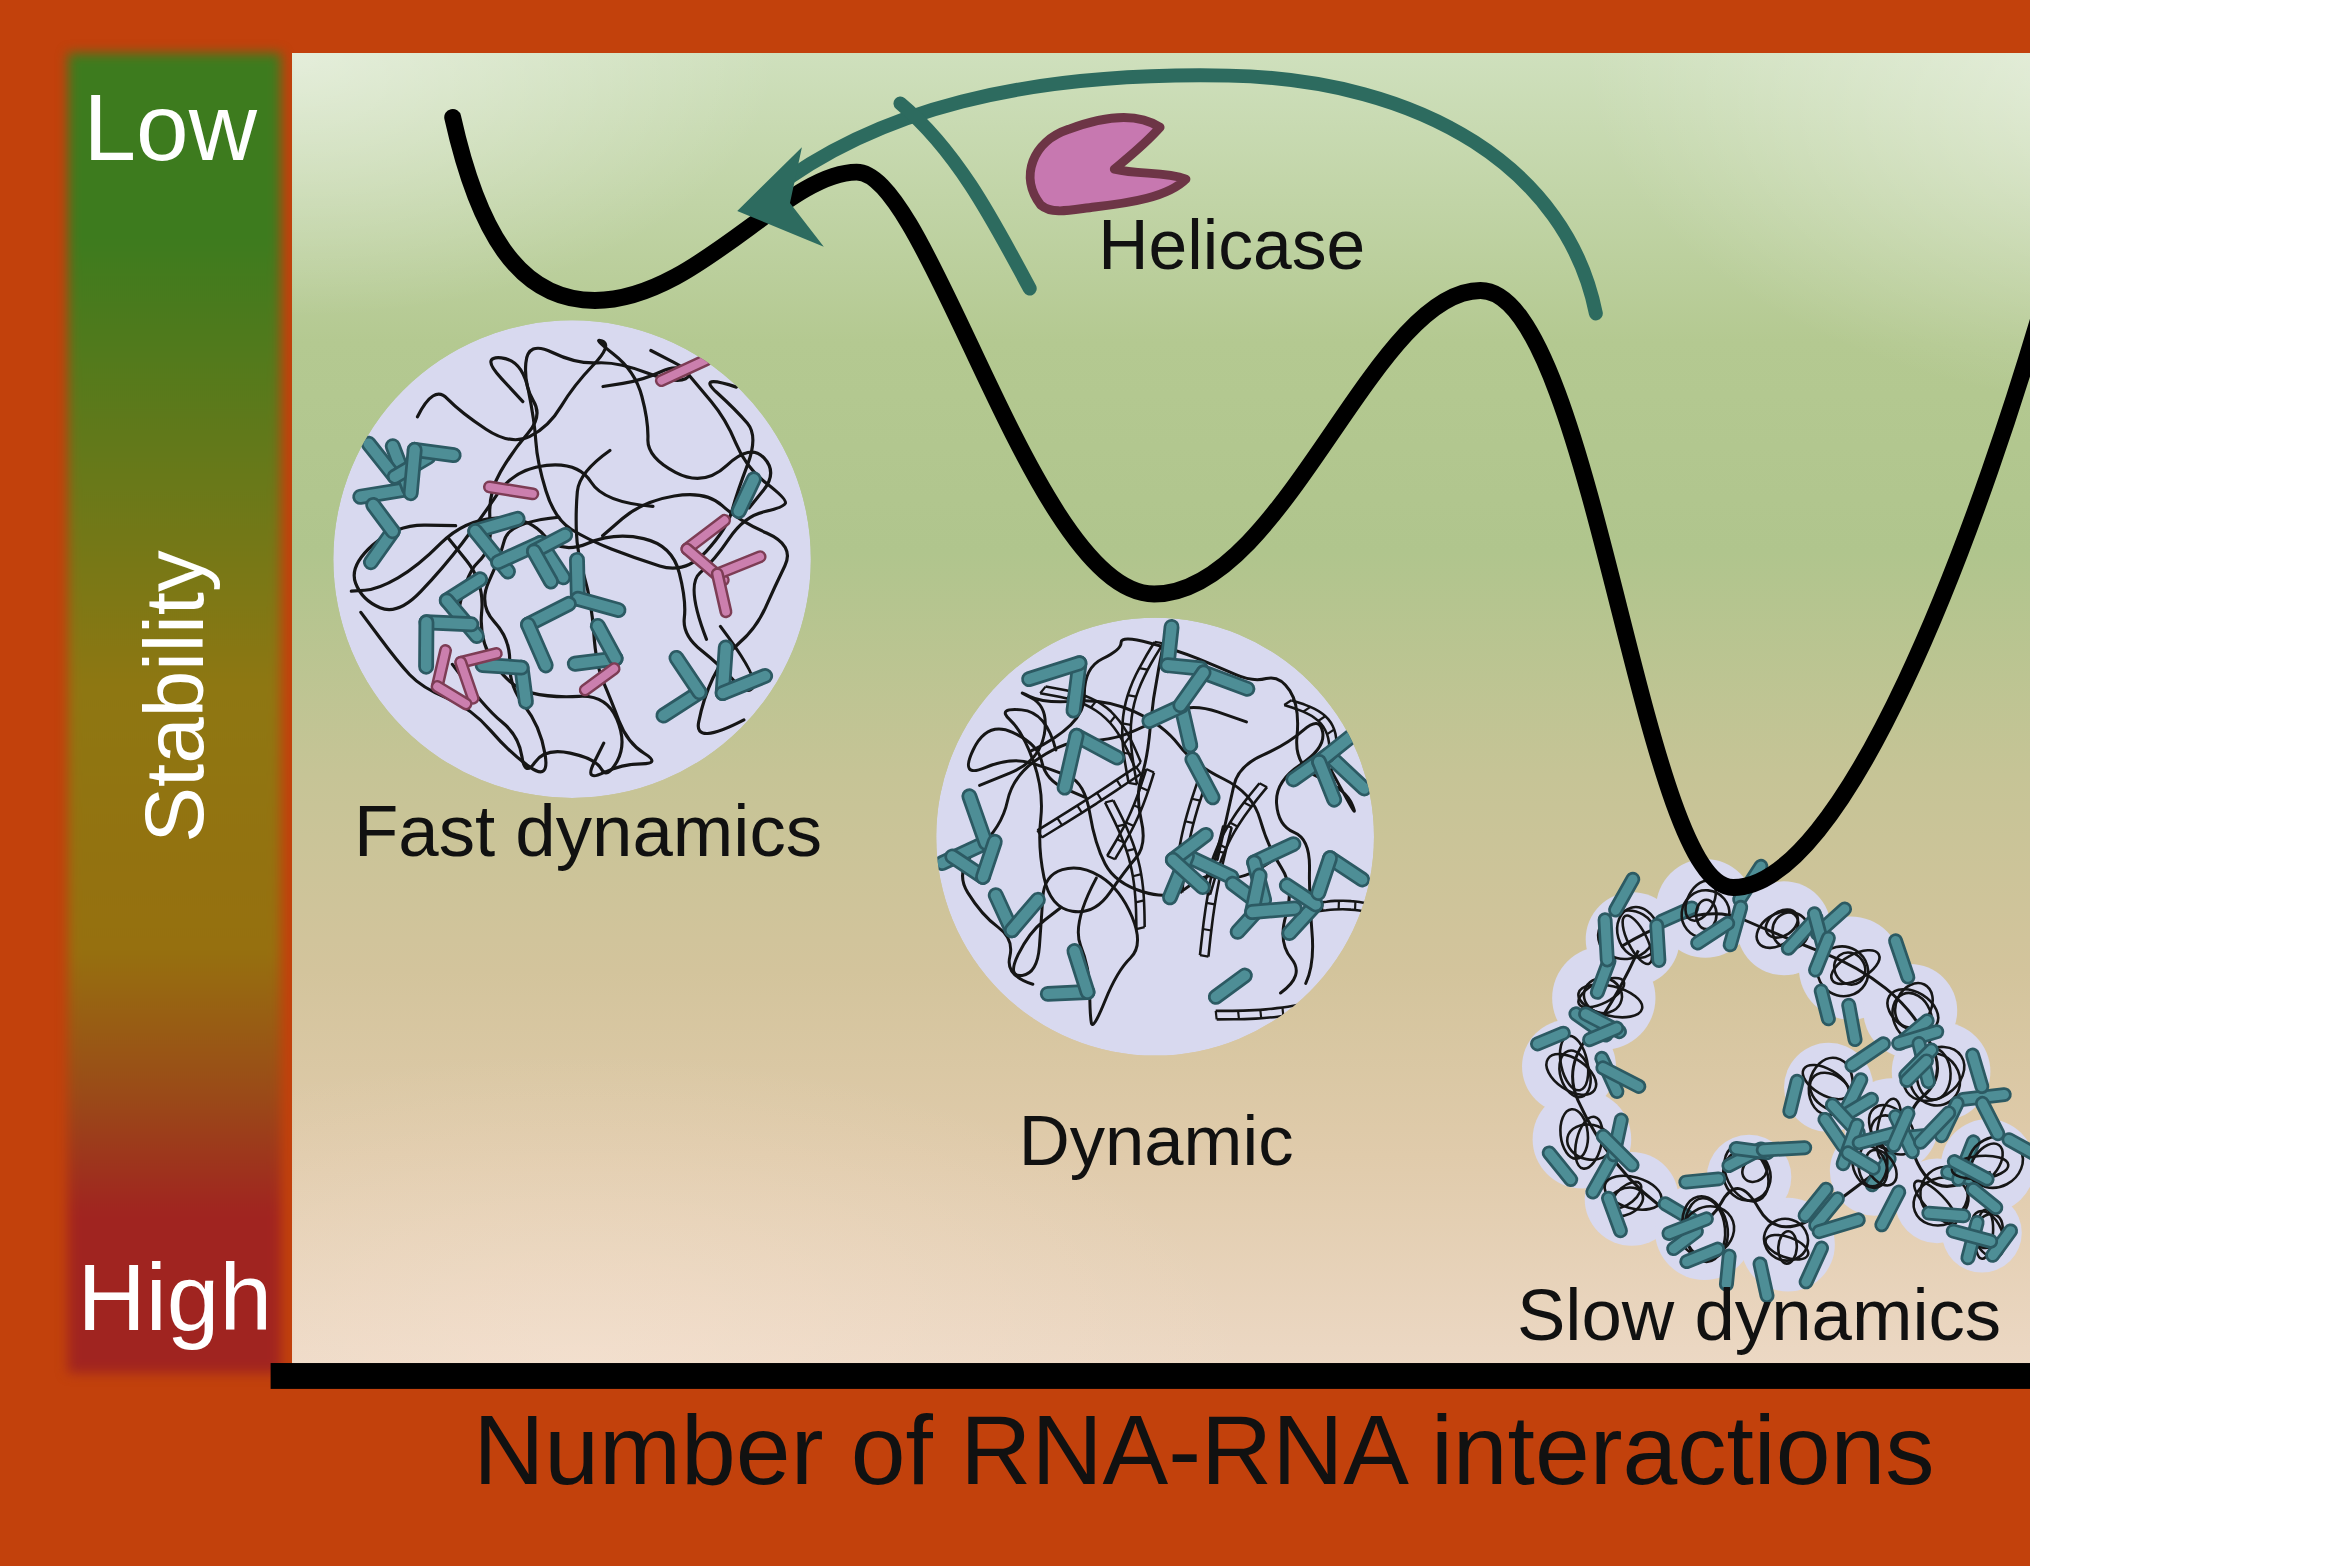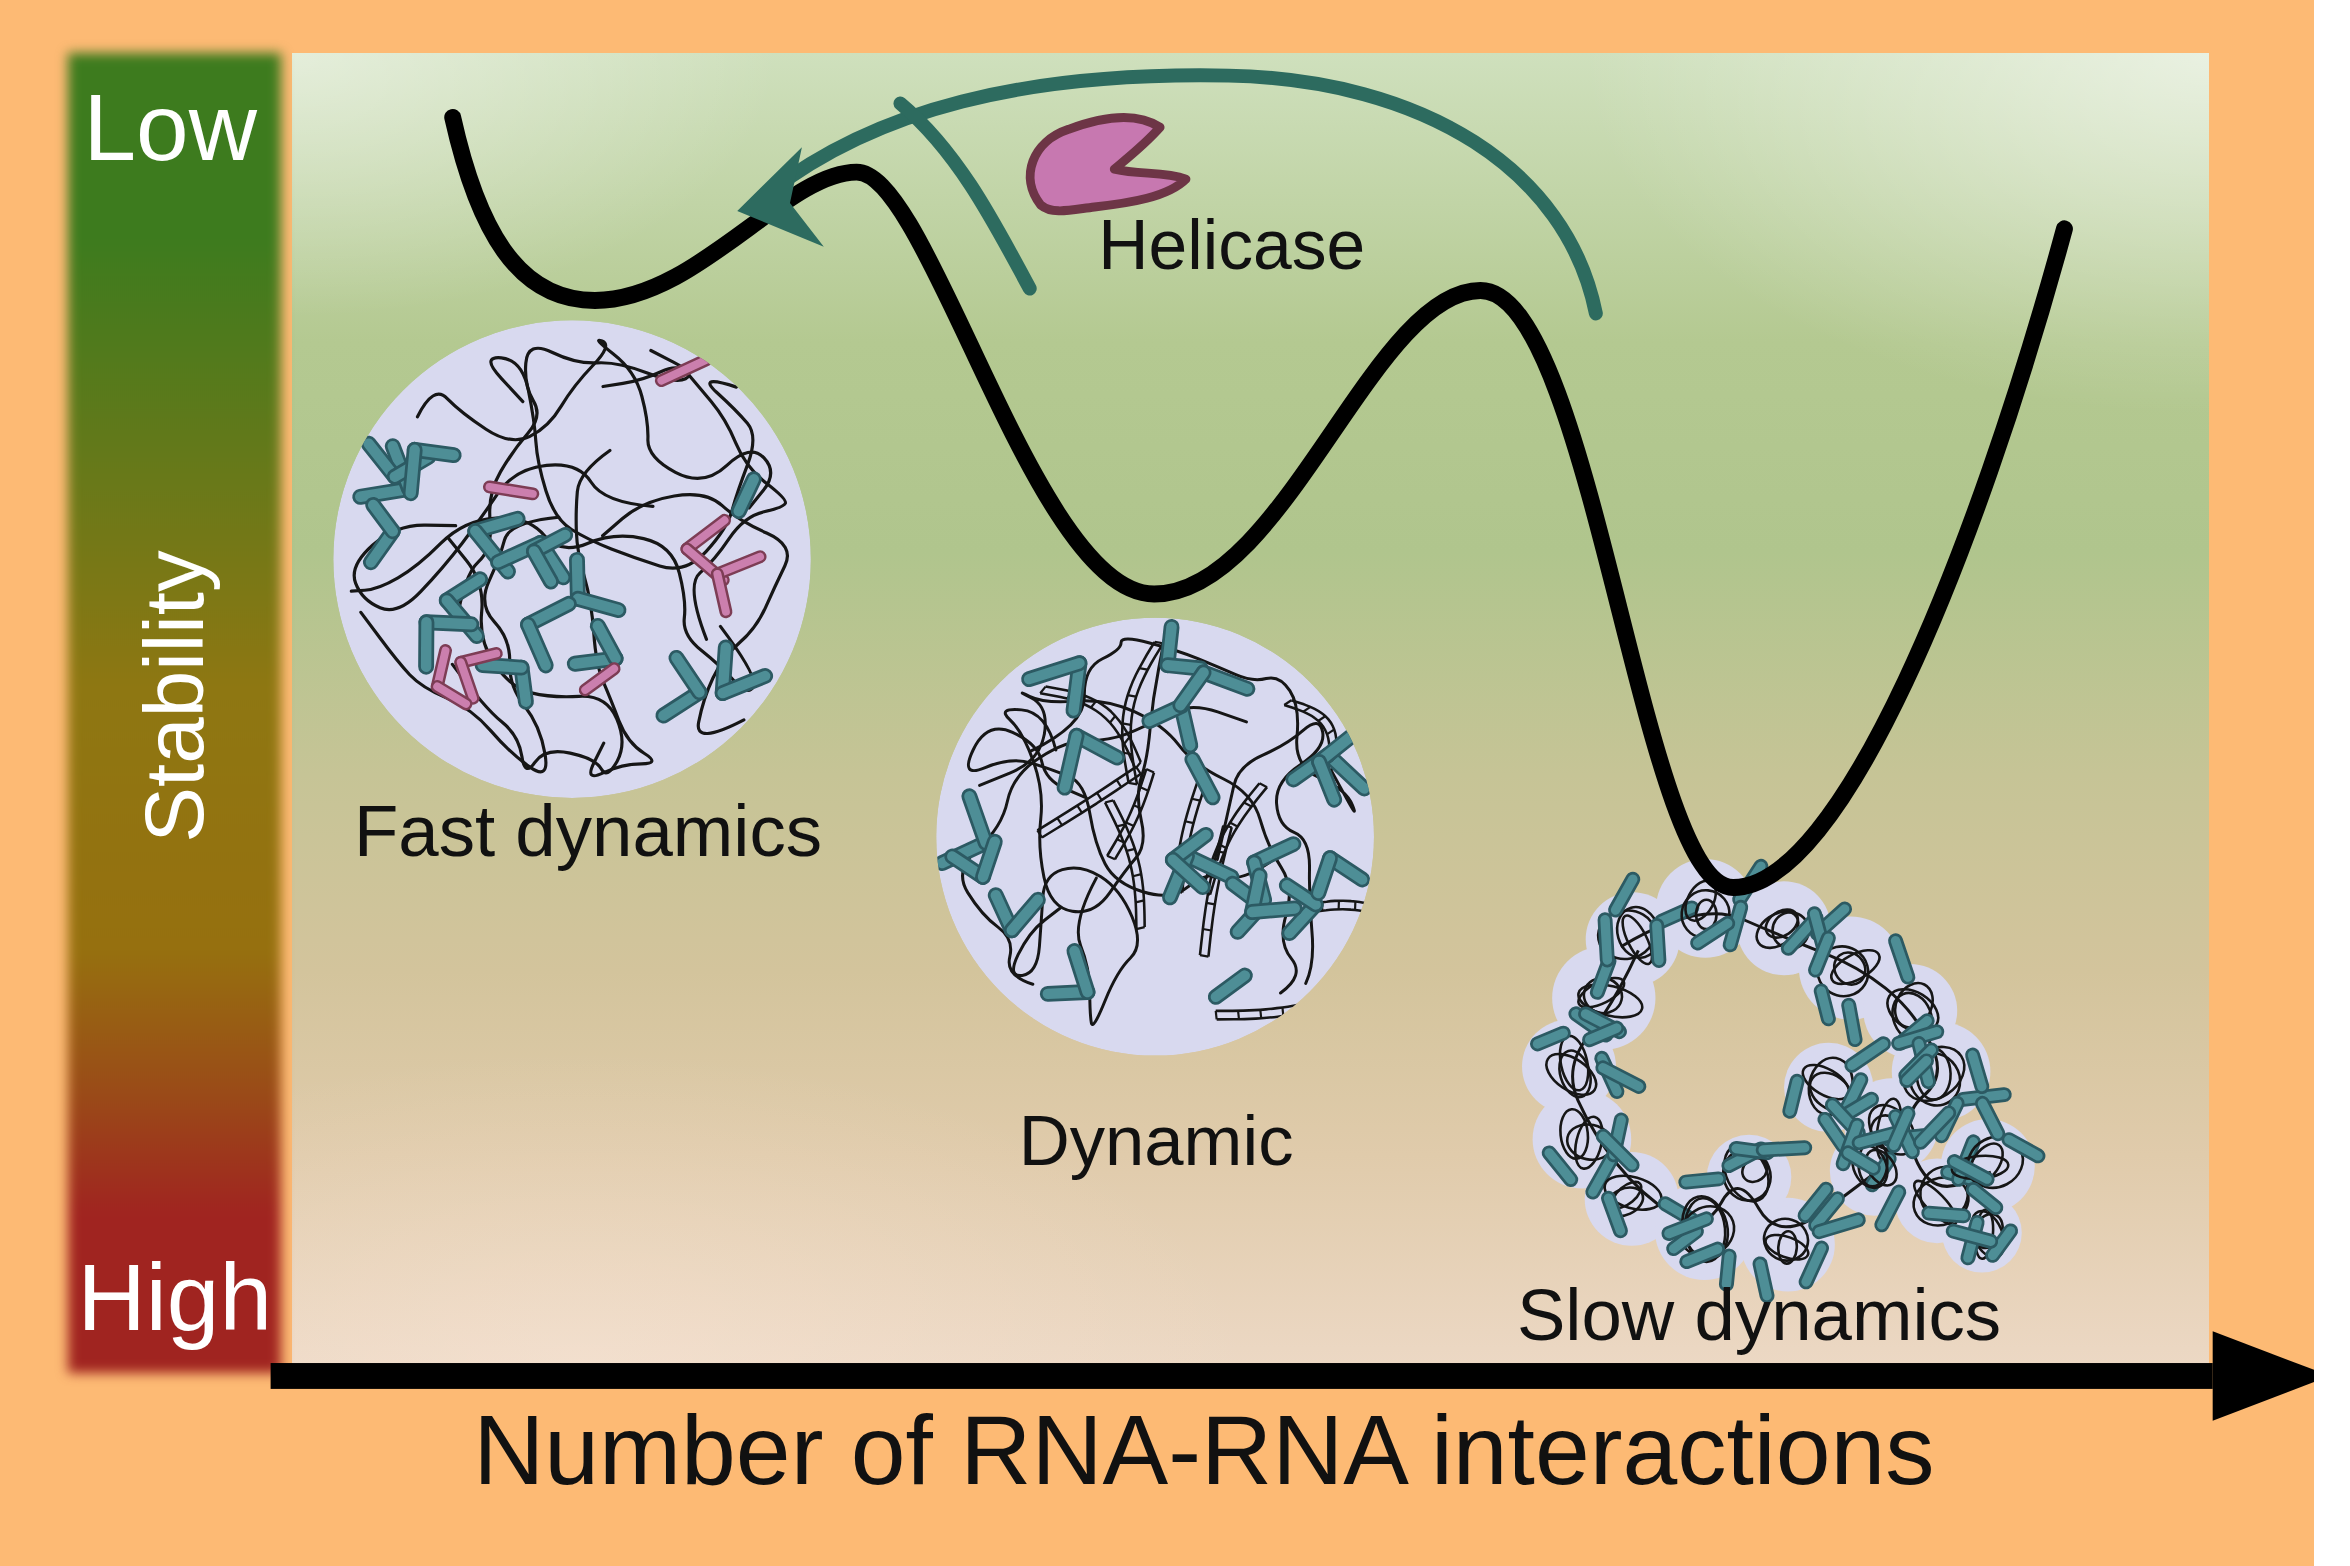--- a/index.html
+++ b/index.html
@@ -1,16 +1,16 @@
 <!DOCTYPE html>
 <html style="--bar_green: #3d7b1e; --bar_olive: #8e7712; --bar_red: #a02420; --panel_top_green: #cfe0bd; --panel_mid_khaki: #c6c496; --panel_bottom_salmon: #ecd8c4; --curve_black: #000000; --accent_teal: #2d6b5f; --helicase_fill: #c778b0; --helicase_outline: #6d3546; --rna_rod_fill: #4e8e96; --rna_rod_outline: #2c5a63; --protein_pink_fill: #cb7fae; --protein_pink_outline: #7d3d55; --condensate_lavender: #d8d9ef; --strand_black: #161616; --label_white: #ffffff; --label_black: #111111;"><head>
 <meta charset="utf-8">
 <style>
   html,body{margin:0;padding:0;background:#ffffff;}
-  #stage{position:relative;width:2314px;height:1566px;background:#fdba74;overflow:hidden;
+  #stage{position:relative;width:2030px;height:1566px;background:#c2410c;overflow:hidden;
          font-family:"Liberation Sans", sans-serif;}
   #panel{position:absolute;left:292px;top:53px;width:1917px;height:1312px;
     background:
       radial-gradient(ellipse 896px 517px at 100% 0%, rgba(255,255,255,.55), rgba(255,255,255,0) 70%),
       radial-gradient(ellipse 697px 378px at 0% 0%,   rgba(255,255,255,.45), rgba(255,255,255,0) 70%),
       radial-gradient(ellipse 896px 418px at 15% 100%, rgba(255,236,224,.35), rgba(255,255,255,0) 75%),
       linear-gradient(180deg, var(--panel_top_green) 0%, #b4c991 22%, #b0c58d 38%,
         var(--panel_mid_khaki) 55%, #d3c49c 70%, #e0cbab 84%, var(--panel_bottom_salmon) 100%);
   }
   #stability-bar{position:absolute;left:68px;top:53px;width:213px;height:1320px;

